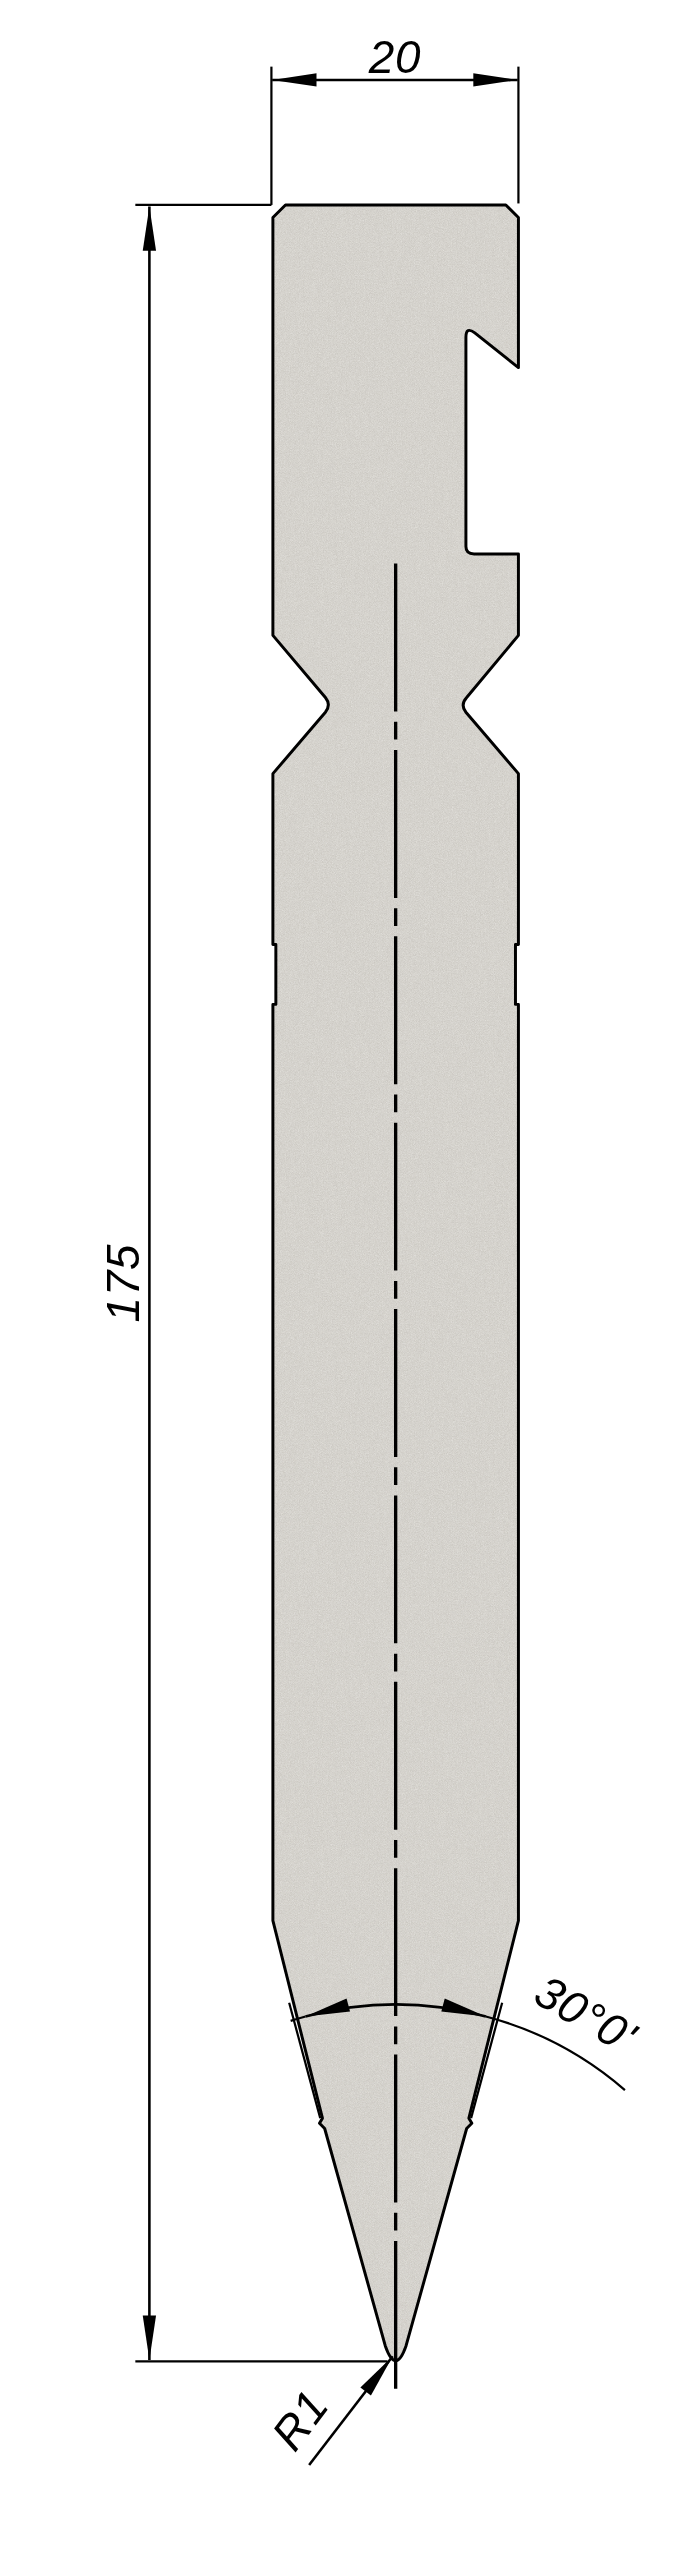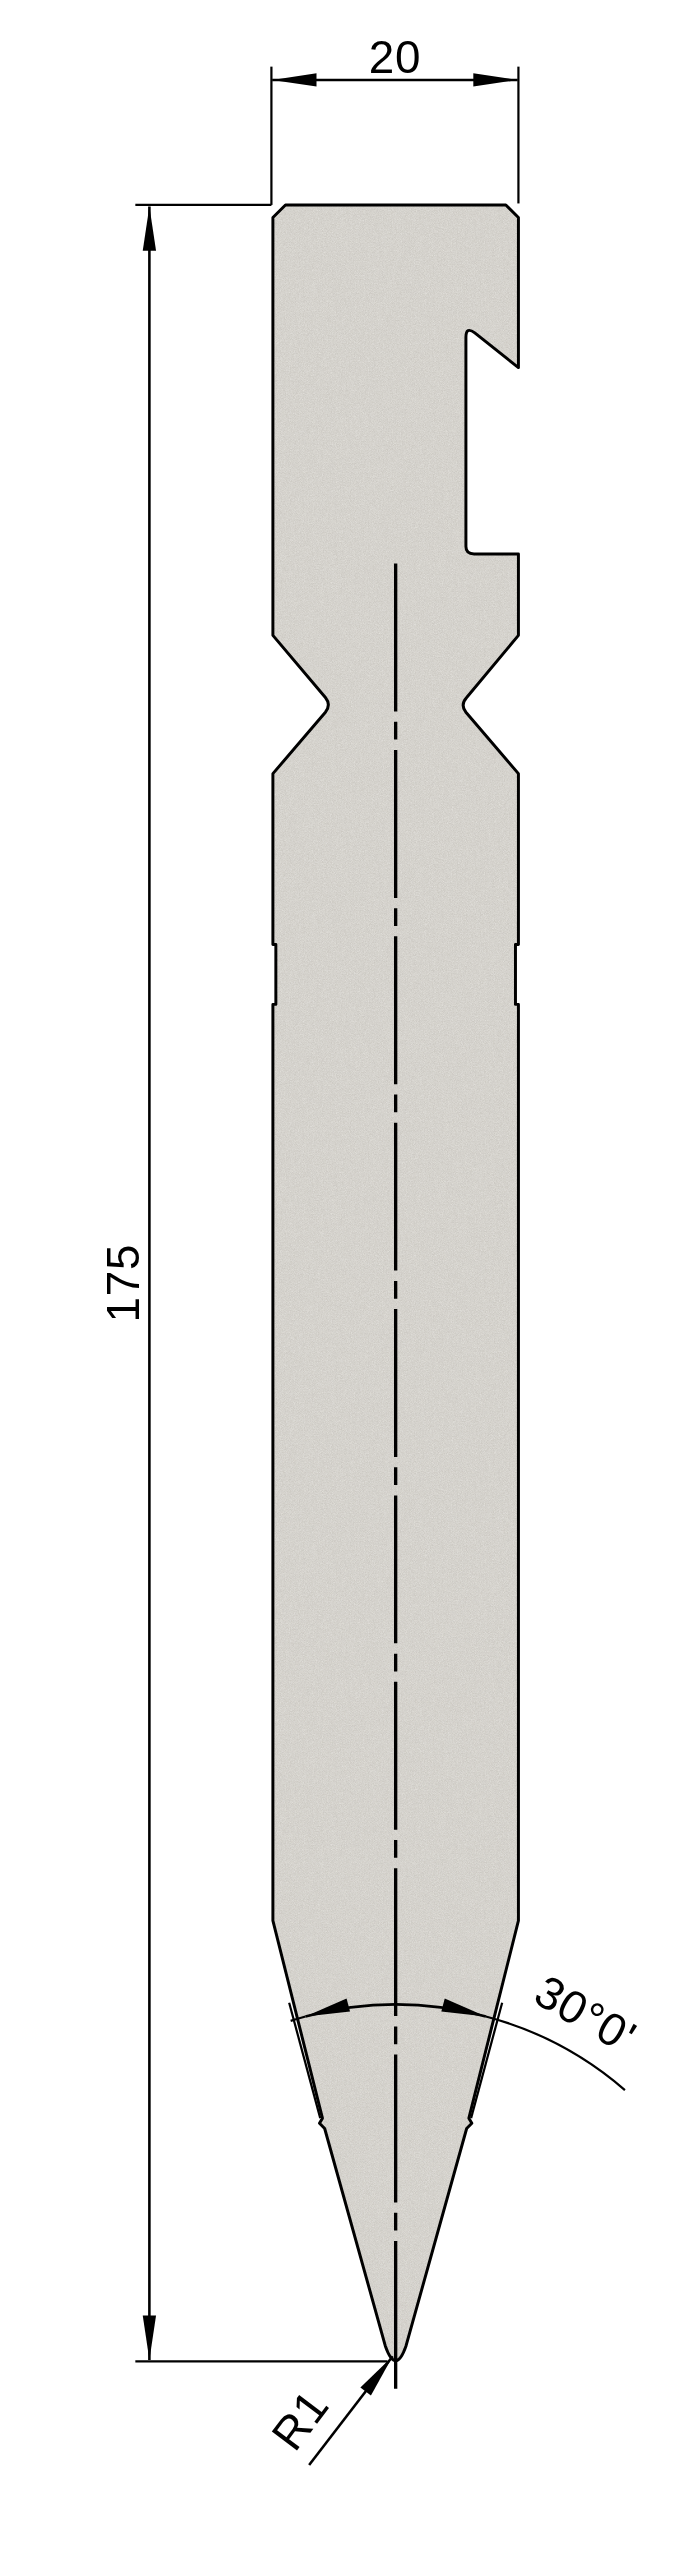--- a/index.html
+++ b/index.html
@@ -6,20 +6,21 @@
     margin: 0;
     padding: 0;
     background: #ffffff;
   }
   .canvas {
     position: relative;
     width: 690px;
     height: 2576px;
     background: #ffffff;
     overflow: hidden;
+    font-style: italic;
   }
   svg {
     display: block;
   }
   text {
     font-family: "Liberation Sans", "DejaVu Sans", sans-serif;
     fill: #000000;
   }
   .dim-text {
     font-size: 62px;

